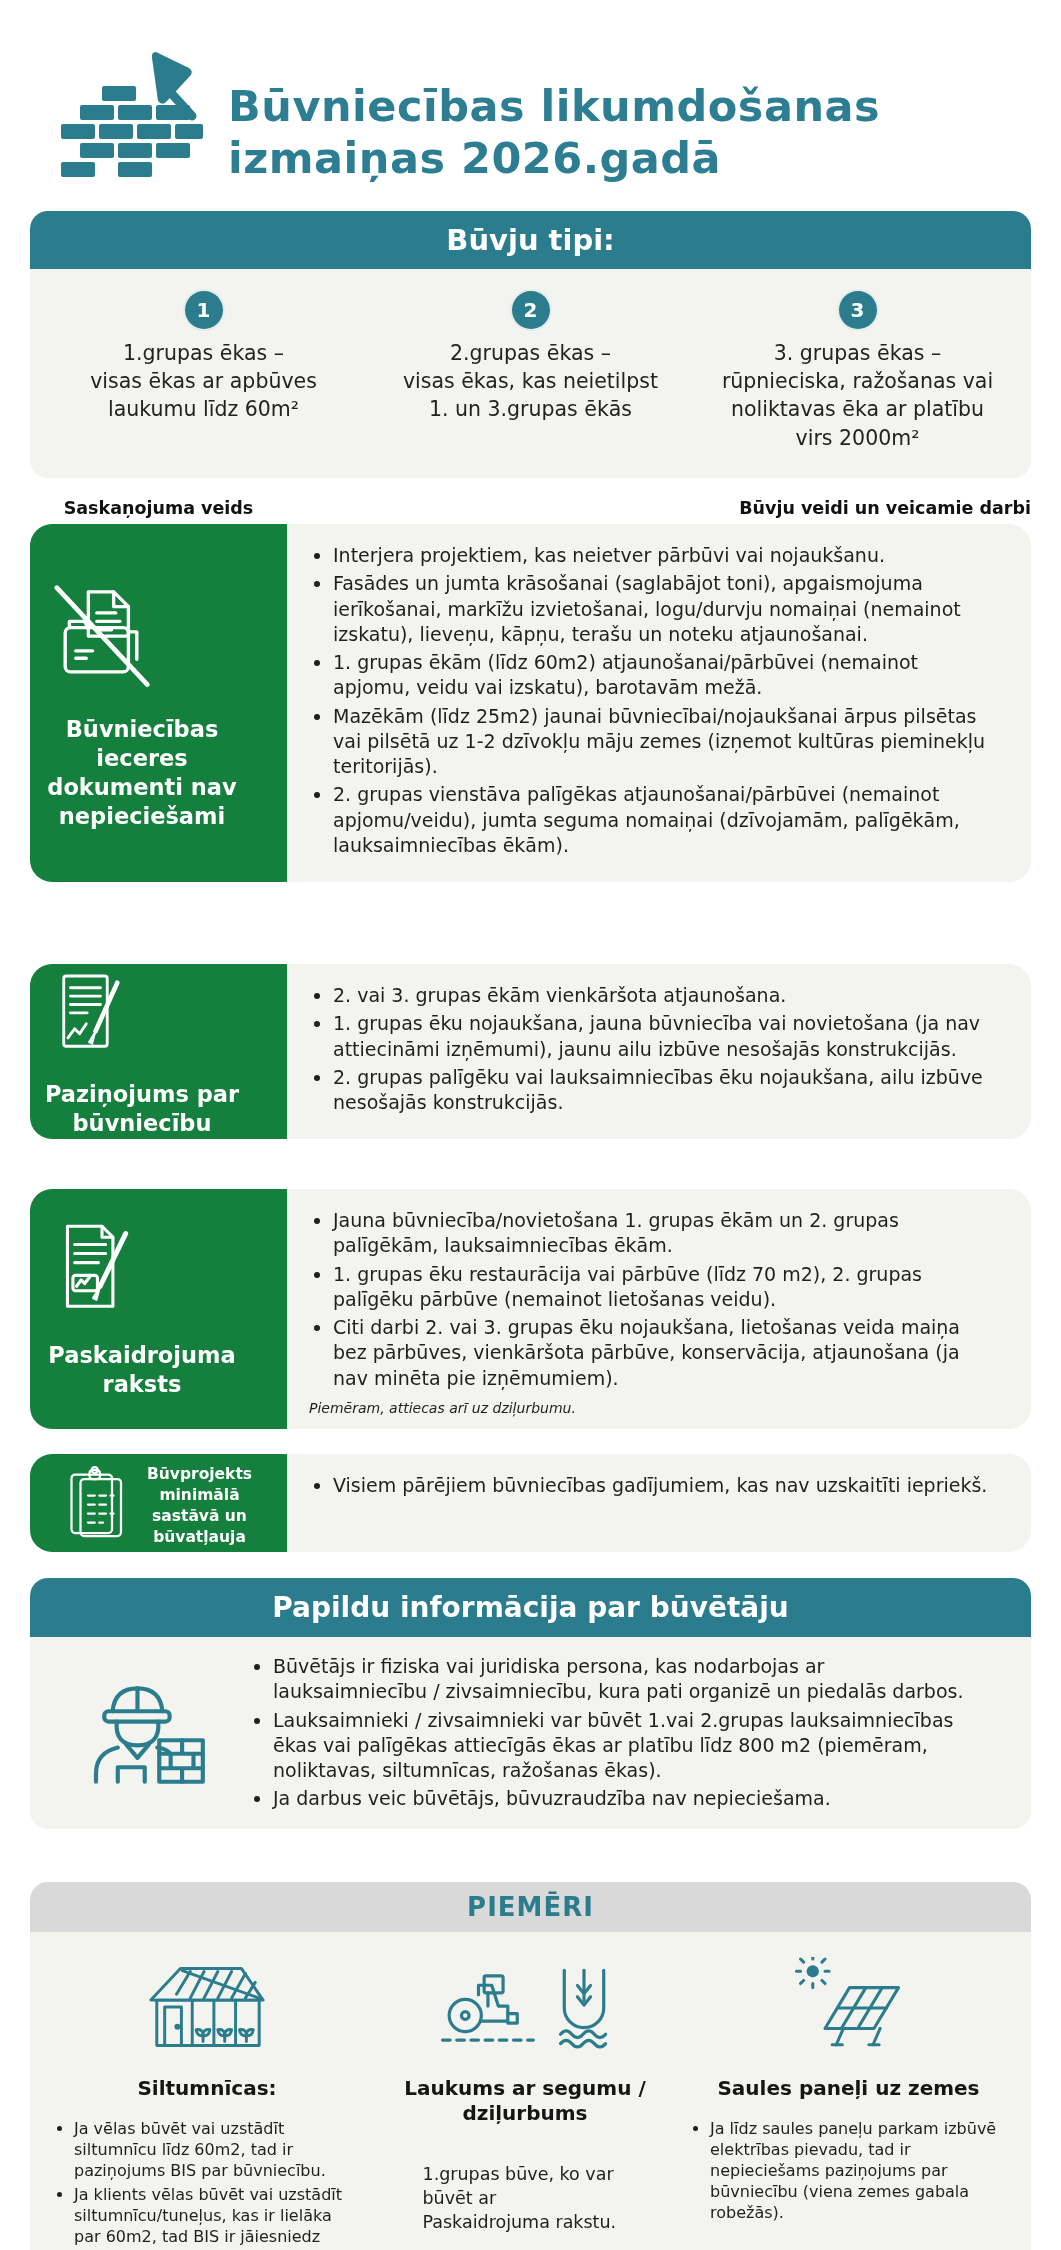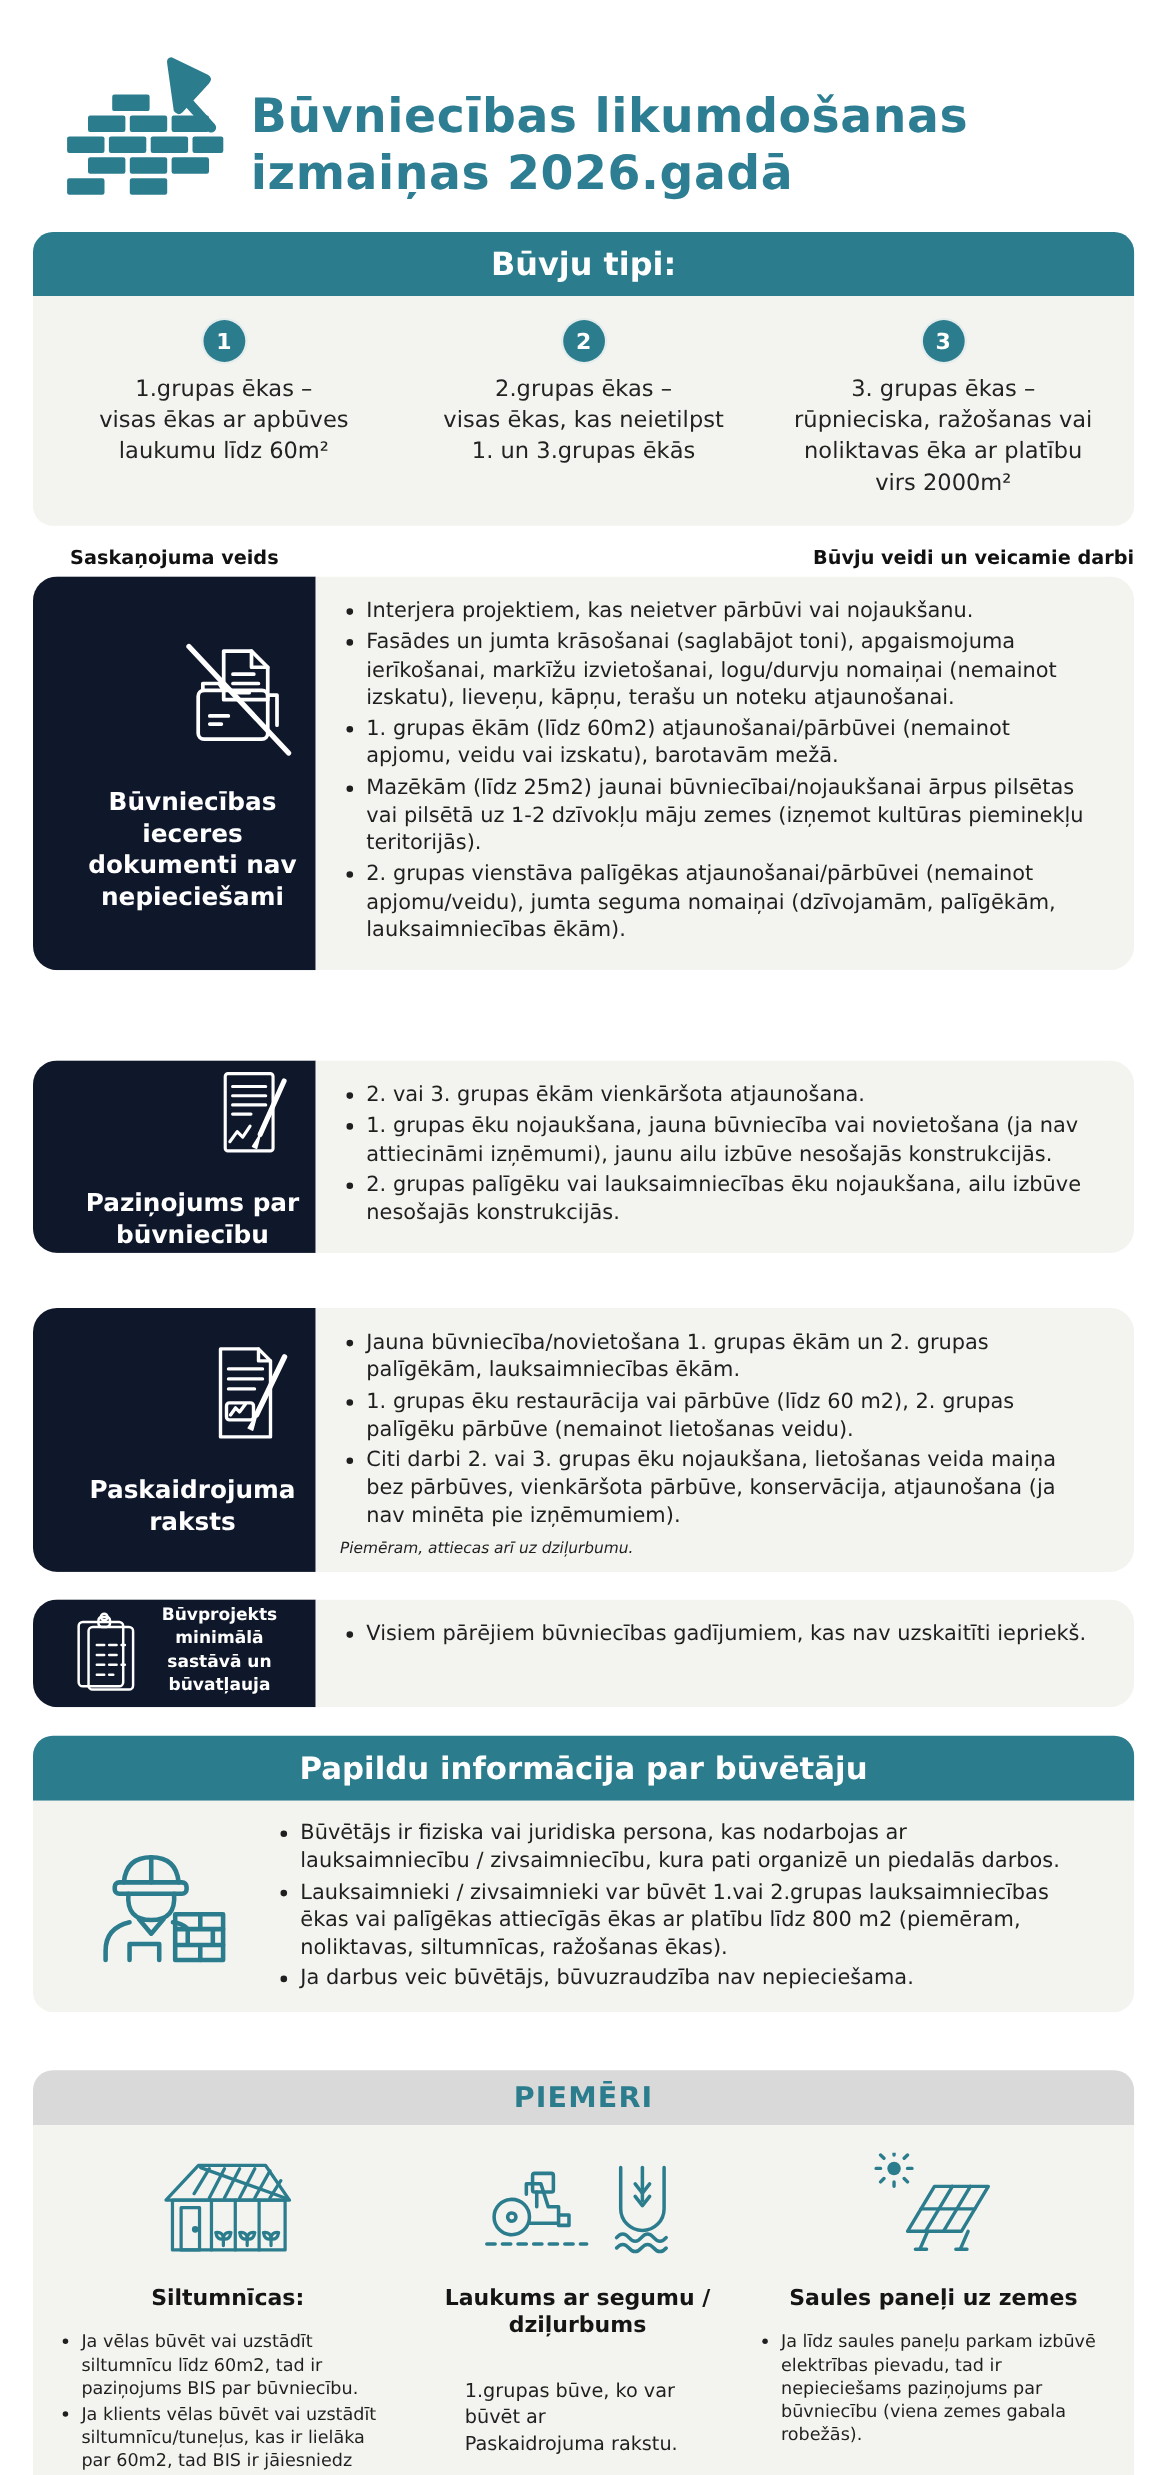--- a/index.html
+++ b/index.html
@@ -26,22 +26,22 @@
   .num-badge{display:inline-flex;width:38px;height:38px;border-radius:50%;background:#2b7d8e;
              color:#fff;font-weight:700;font-size:20px;align-items:center;justify-content:center;
              margin-bottom:10px;box-shadow:0 0 0 2px #e4ecec;}
   .tipi-text{font-size:20.5px;line-height:1.38;white-space:pre-line;color:#222;}
 
   
   .table-headers{display:flex;margin:20px 30px 6px;}
   .th1{width:257px;text-align:center;font-weight:700;font-size:17.5px;color:#111;}
   .th2{flex:1;text-align:right;font-weight:700;font-size:17.5px;color:#111;}
   .trow{display:flex;margin:0 30px;border-radius:22px;overflow:hidden;}
-  .trow-side{width:257px;flex:0 0 257px;background:#0f172a;color:#fff;display:flex;flex-direction:column;
-             align-items:flex-end;justify-content:center;gap:22px;padding:14px 12px;box-sizing:border-box;}
+  .trow-side{width:257px;flex:0 0 257px;background:#15803d;color:#fff;display:flex;flex-direction:column;
+             align-items:flex-start;justify-content:center;gap:22px;padding:14px 12px;box-sizing:border-box;}
   .trow-side.horizontal{flex-direction:row;gap:12px;padding:10px 8px;}
   .side-label{font-weight:700;font-size:22.5px;line-height:1.28;text-align:center;max-width:200px;}
   .side-label.small{font-size:15.5px;max-width:112px;line-height:1.35;}
   .trow-main{flex:1;background:#f3f3ef;display:flex;flex-direction:column;
              padding:16px 42px 16px 18px;box-sizing:border-box;}
   .bullets{margin:0;padding-left:28px;}
   .bullets li{font-size:19px;line-height:1.33;margin:3px 0;color:#1f1f1f;}
   .note{font-style:italic;font-size:14px;margin:6px 0 0 4px;color:#1f1f1f;}
   .r1{height:358px;margin-bottom:82px;}
   .r2{height:175px;margin-bottom:50px;}
@@ -191,21 +191,21 @@
           <path d="M38 74 l5-7 4 4 6-8"></path>
           <path d="M92 16 L64 74" stroke-width="5.5"></path>
           <path d="M64 74 l-8 13 4 2 z" fill="#ffffff" stroke-width="2"></path>
         </svg>
       </span>
       <div class="side-label">Paskaidrojuma raksts</div>
     </div>
     <div class="trow-main">
       <ul class="bullets">
           <li>Jauna būvniecība/novietošana 1. grupas ēkām un 2. grupas palīgēkām, lauksaimniecības ēkām.</li>
-          <li>1. grupas ēku restaurācija vai pārbūve (līdz 60 m2), 2. grupas palīgēku pārbūve (nemainot lietošanas veidu).</li>
+          <li>1. grupas ēku restaurācija vai pārbūve (līdz 70 m2), 2. grupas palīgēku pārbūve (nemainot lietošanas veidu).</li>
           <li>Citi darbi 2. vai 3. grupas ēku nojaukšana, lietošanas veida maiņa bez pārbūves, vienkāršota pārbūve, konservācija, atjaunošana (ja nav minēta pie izņēmumiem).</li>
         </ul>
       <div class="note">Piemēram, attiecas arī uz dziļurbumu.</div>
     </div>
   </div>
 
   <div class="trow r4">
     <div class="trow-side horizontal">
       <span>
         <svg width="70" height="78" viewBox="0 0 92 104" fill="none" stroke="#ffffff" stroke-width="3" stroke-linecap="round" stroke-linejoin="round">

